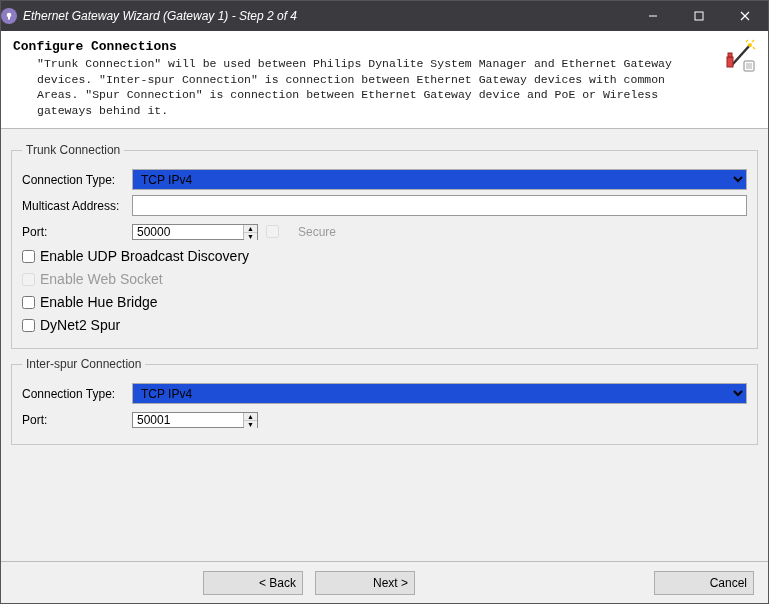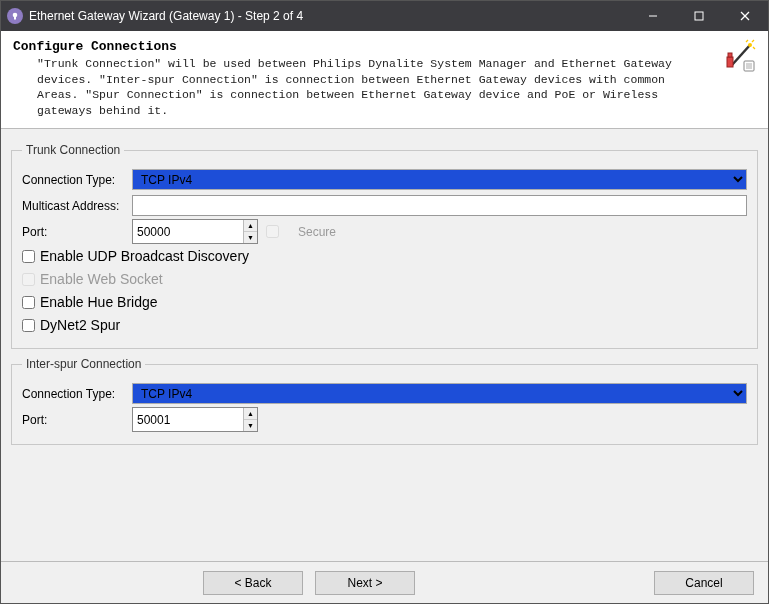--- a/index.html
+++ b/index.html
@@ -13,21 +13,21 @@
     height: 604px;
     overflow: hidden;
     border: 1px solid #555;
   }
   .titlebar {
     background: #3b3b3f;
     color: #fff;
     height: 30px;
     display: flex;
     align-items: center;
-    padding-left: 6px;
+    font-style: italic;
   }
   .titlebar .app-icon {
     width: 16px; height: 16px;
     background: #8e7cc3;
     border-radius: 50%;
     display: flex; align-items: center; justify-content: center;
     margin-right: 6px;
   }
   .titlebar .app-icon svg { width: 10px; height: 10px; }
   .titlebar .title-text { flex: 1; font-size: 12px; }
@@ -97,21 +97,21 @@
     width: 100%;
     height: 21px;
     font-size: 12px;
     border: 1px solid #999;
     background: #fff;
     padding: 0 4px;
   }
   .spinner {
     display: flex;
     width: 126px;
-    height: 25px;
+    height: 16px;
     border: 1px solid #888;
     background: #fff;
   }
   .spinner input {
     border: none;
     width: 100%;
     font-size: 12px;
     padding: 0 4px;
     outline: none;
   }
@@ -161,20 +161,21 @@
     gap: 12px;
   }
   .footer .spacer { flex: 1; }
   button.wbtn {
     width: 100px;
     height: 24px;
     font-size: 12px;
     background: #e1e1e1;
     border: 1px solid #adadad;
     cursor: pointer;
+    text-align: right;
   }
   .footer-left-pad { width: 190px; }
   .footer-right { width: 190px; display:flex; justify-content:flex-end; padding-right:14px;}
   .window-frame { position: relative; width: 100%; height: calc(100% - 30px); }
 </style>
 </head>
 <body>
 
 <div class="titlebar">
   <div class="app-icon">

